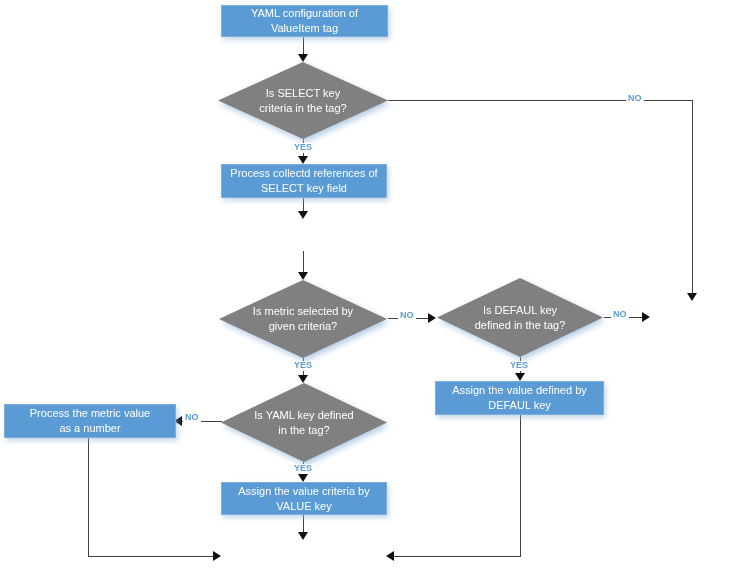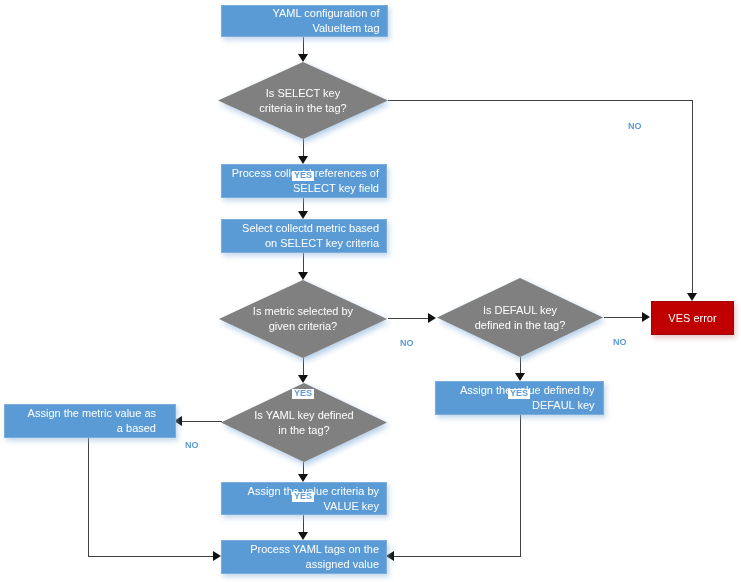--- a/index.html
+++ b/index.html
@@ -5,38 +5,38 @@
   html,body{margin:0;padding:0;background:#ffffff;}
   .canvas{
     position:relative;width:741px;height:582px;background:#ffffff;overflow:hidden;
     font-family:"Liberation Sans",sans-serif;
   }
   
   .node{position:absolute;display:flex;align-items:center;justify-content:center;
         text-align:center;color:#ffffff;font-size:11px;line-height:1.35;z-index:3;}
   .process{background:#5B9BD5;border:1px solid #7fadda;
            box-shadow:2px 3px 5px rgba(150,185,220,.55);}
-  .process .txt{max-width:150px;text-align:right;}
+  .process .txt{max-width:150px;}
   .error{background:#C00000;border:1px solid #9c0606;
          box-shadow:2px 3px 5px rgba(210,150,150,.5);}
   .dwrap{position:absolute;z-index:3;filter:drop-shadow(2px 3px 3px rgba(150,185,220,.75));}
   .diamond{position:absolute;left:0;top:0;right:0;bottom:0;background:#808080;
            clip-path:polygon(50% 0,100% 50%,50% 100%,0 50%);}
   .dtext{position:absolute;left:0;top:0;right:0;bottom:0;display:flex;align-items:center;
          justify-content:center;text-align:center;color:#ffffff;font-size:11px;line-height:1.35;}
   .dtext .txt{max-width:105px;}
   
   .line{position:absolute;background:#404040;z-index:1;}
   .ah{position:absolute;width:0;height:0;z-index:2;}
   .ah.down{border-left:5px solid transparent;border-right:5px solid transparent;border-top:8px solid #111;}
   .ah.right{border-top:5px solid transparent;border-bottom:5px solid transparent;border-left:8px solid #111;}
   .ah.left{border-top:5px solid transparent;border-bottom:5px solid transparent;border-right:8px solid #111;}
   
   .elabel{position:absolute;font-size:9px;font-weight:bold;color:#5B9BD5;background:#ffffff;
-          padding:0 2px;line-height:1.1;z-index:4;margin-top:28px;}
+          padding:0 2px;line-height:1.1;z-index:4;}
 </style>
 </head>
 <body>
 
 <div class="canvas">
 
   <div class="line" style="left:303px;top:35px;width:1px;height:21px"></div>
   <div class="ah down" style="left:298px;top:54px"></div>
 
   <div class="line" style="left:303px;top:139px;width:1px;height:19px"></div>
@@ -98,58 +98,49 @@
     <div class="diamond"></div>
     <div class="dtext">
         <span class="txt">Is SELECT key criteria in the tag?</span>
       </div>
   </div>
 
   <div class="node process" style="left:221px;top:164px;width:164px;height:32px">
     <span class="txt">Process collectd references of SELECT key field</span>
   </div>
 
-  <div class="node process" style="left:221px;top:219px;width:164px;height:32px">
-    <span class="txt">Select collectd metric based on SELECT key criteria</span>
-  </div>
 
   <div class="dwrap" style="left:219px;top:280px;width:168px;height:78px">
     <div class="diamond"></div>
     <div class="dtext">
         <span class="txt">Is metric selected by given criteria?</span>
       </div>
   </div>
 
   <div class="dwrap" style="left:437px;top:278px;width:166px;height:79px">
     <div class="diamond"></div>
     <div class="dtext">
         <span class="txt">Is DEFAUL key defined in the tag?</span>
       </div>
   </div>
 
-  <div class="node error" style="left:651px;top:301px;width:81px;height:32px">
-    <span class="txt">VES error</span>
-  </div>
 
   <div class="node process" style="left:435px;top:381px;width:167px;height:32px">
     <span class="txt">Assign the value defined by DEFAUL key</span>
   </div>
 
   <div class="dwrap" style="left:221px;top:383px;width:166px;height:79px">
     <div class="diamond"></div>
     <div class="dtext">
         <span class="txt">Is YAML key defined in the tag?</span>
       </div>
   </div>
 
   <div class="node process" style="left:4px;top:404px;width:170px;height:32px">
-    <span class="txt" style="max-width:132px">Assign the metric value as a based</span>
+    <span class="txt" style="max-width:132px">Process the metric value as a number</span>
   </div>
 
   <div class="node process" style="left:221px;top:482px;width:164px;height:31px">
     <span class="txt">Assign the value criteria by VALUE key</span>
   </div>
 
-  <div class="node process" style="left:221px;top:540px;width:164px;height:32px">
-    <span class="txt">Process YAML tags on the assigned value</span>
-  </div>
 
 </div>
 
 </body></html>

